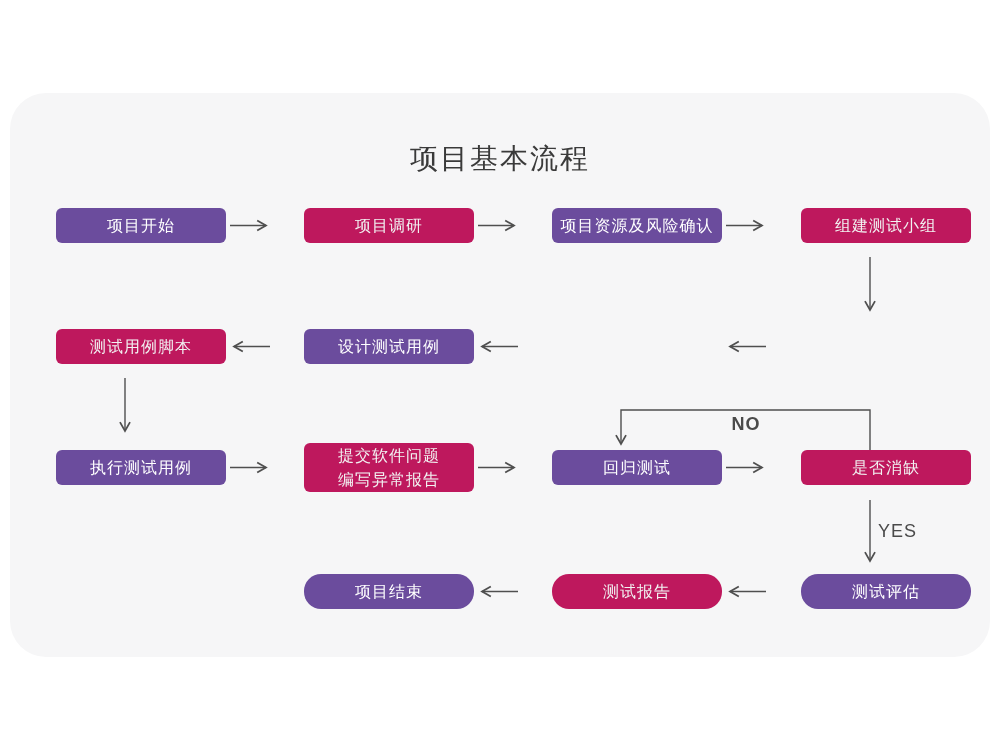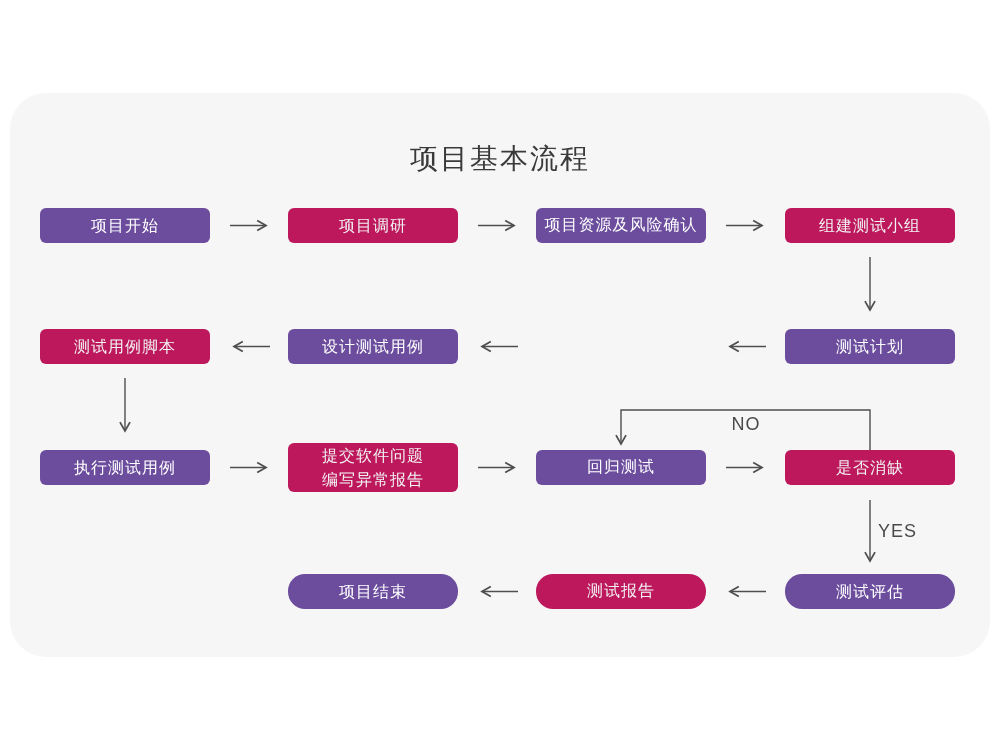--- a/index.html
+++ b/index.html
@@ -49,43 +49,44 @@
     height: 35px;
     border-radius: 6px;
     display: flex;
     align-items: center;
     justify-content: center;
     font-size: 16px;
     letter-spacing: 1px;
     text-align: center;
     white-space: pre-line;
     line-height: 1.5;
+    margin-left: 16px;
   }
   .node.purple { background: #6B4C9D; color: #ffffff; }
   .node.gray   { background: #be185d; color: #F2F2F2; }
   .node.tall   { height: 49px; }
 
   
   .r1 { top: 208px; }
   .r2 { top: 329px; }
   .r3 { top: 450px; }
   .r3t { top: 443px; }
   .r4 { top: 574px; border-radius: 17px; }
   .c1 { left: 40px; }
   .c2 { left: 288px; }
-  .c3 { left: 536px; font-family: Liberation Mono, monospace; }
+  .c3 { left: 536px; }
   .c4 { left: 785px; }
 
   .branch-label {
     position: absolute;
     font-size: 18px;
     color: #4a4a4a;
     letter-spacing: 1px;
   }
-  .label-no  { left: 725px; top: 414px; width: 42px; text-align: center; }
+  .label-no  { left: 725px; top: 414px; width: 42px; text-align: center; font-weight: bold; }
   .label-yes { left: 878px; top: 521px; }
 </style>
 </head>
 <body>
 
 <div class="page">
 
   <div class="card"></div>
 
   <div class="diagram-title">项目基本流程</div>
@@ -121,21 +122,20 @@
       <line x1="766" y1="591.5" x2="730" y2="591.5" marker-end="url(#ah)"></line>
       <line x1="518" y1="591.5" x2="482" y2="591.5" marker-end="url(#ah)"></line>
     </g>
   </svg>
 
   <div class="node purple r1 c1">项目开始</div>
   <div class="node gray r1 c2">项目调研</div>
   <div class="node purple r1 c3">项目资源及风险确认</div>
   <div class="node gray r1 c4">组建测试小组</div>
 
-  <div class="node purple r2 c4">测试计划</div>
   <div class="node purple r2 c2">设计测试用例</div>
   <div class="node gray r2 c1">测试用例脚本</div>
 
   <div class="node purple r3 c1">执行测试用例</div>
   <div class="node gray tall r3t c2">提交软件问题
 编写异常报告</div>
   <div class="node purple r3 c3">回归测试</div>
   <div class="node gray r3 c4">是否消缺</div>
 
   <div class="node purple r4 c4">测试评估</div>

